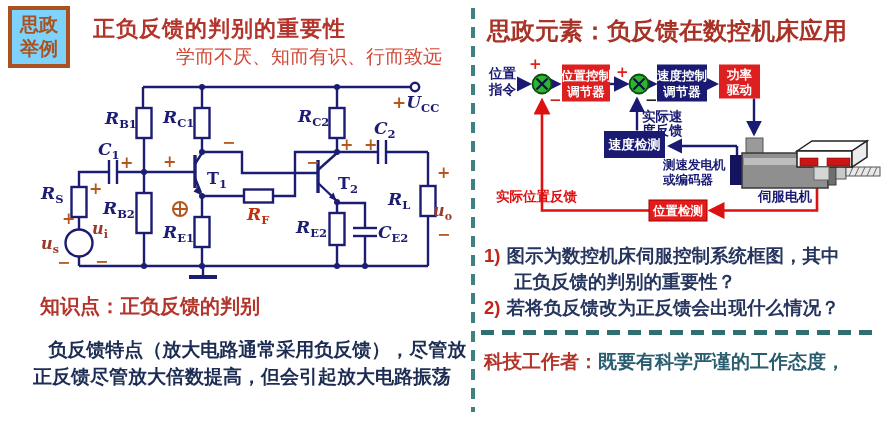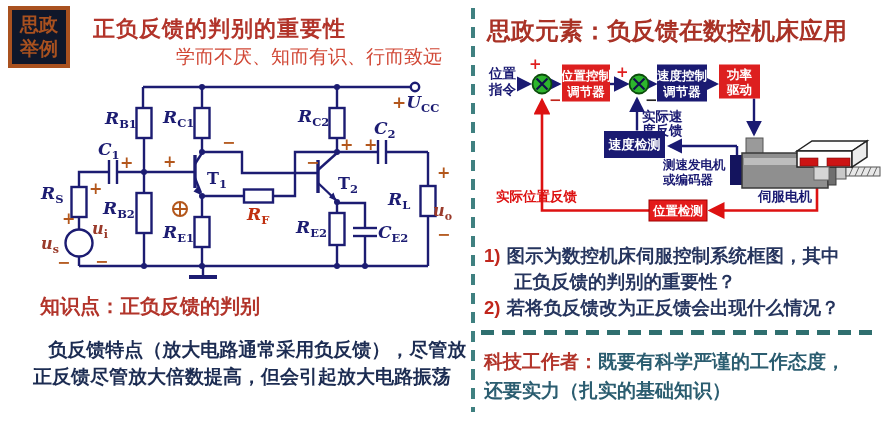--- a/index.html
+++ b/index.html
@@ -1,21 +1,21 @@
 <!DOCTYPE html>
 <html><head>
 <meta charset="utf-8">
 <style>
   html,body{margin:0;padding:0;background:#fff;}
   #stage{position:relative;width:881px;height:427px;background:#ffffff;overflow:hidden;
          font-family:"Liberation Sans",sans-serif;}
   .abs{position:absolute;}
 
   
-  .badge{left:8px;top:6px;width:54px;height:54px;border:4px solid #a9511f;background:#0f172a;
+  .badge{left:8px;top:6px;width:54px;height:54px;border:4px solid #a9511f;background:#7dd3fc;
          color:#a9511f;font-weight:bold;font-size:19px;line-height:24px;text-align:center;
          display:flex;flex-direction:column;justify-content:center;}
 
   .ltitle{left:93px;top:14px;font-size:22px;font-weight:bold;color:#b2342a;letter-spacing:1px;}
   .motto{left:176px;top:44px;font-size:19px;font-weight:normal;color:#d14836;}
   .kheading{left:40px;top:293px;font-size:20px;font-weight:bold;color:#b2342a;}
   .para{left:14px;top:336px;width:458px;font-size:19px;font-weight:600;color:#1c2c52;
         line-height:27px;font-family:"DejaVu Serif",serif;}
   .ind18{text-indent:1.8em;}
   .ind10{text-indent:1.0em;}
@@ -286,16 +286,15 @@
     </div>
     <div class="qindent">正负反馈的判别的重要性？</div>
     <div class="qrow">
       <span class="qnum">2)</span>
       <span>若将负反馈改为正反馈会出现什么情况？</span>
     </div>
   </div>
 
   <div class="abs footer">
     <span class="flabel">科技工作者：</span><span>既要有科学严谨的工作态度，</span><br>
-    <span>还要实力（扎实的基础知识）</span>
   </div>
 
 </div>
 
 </body></html>

